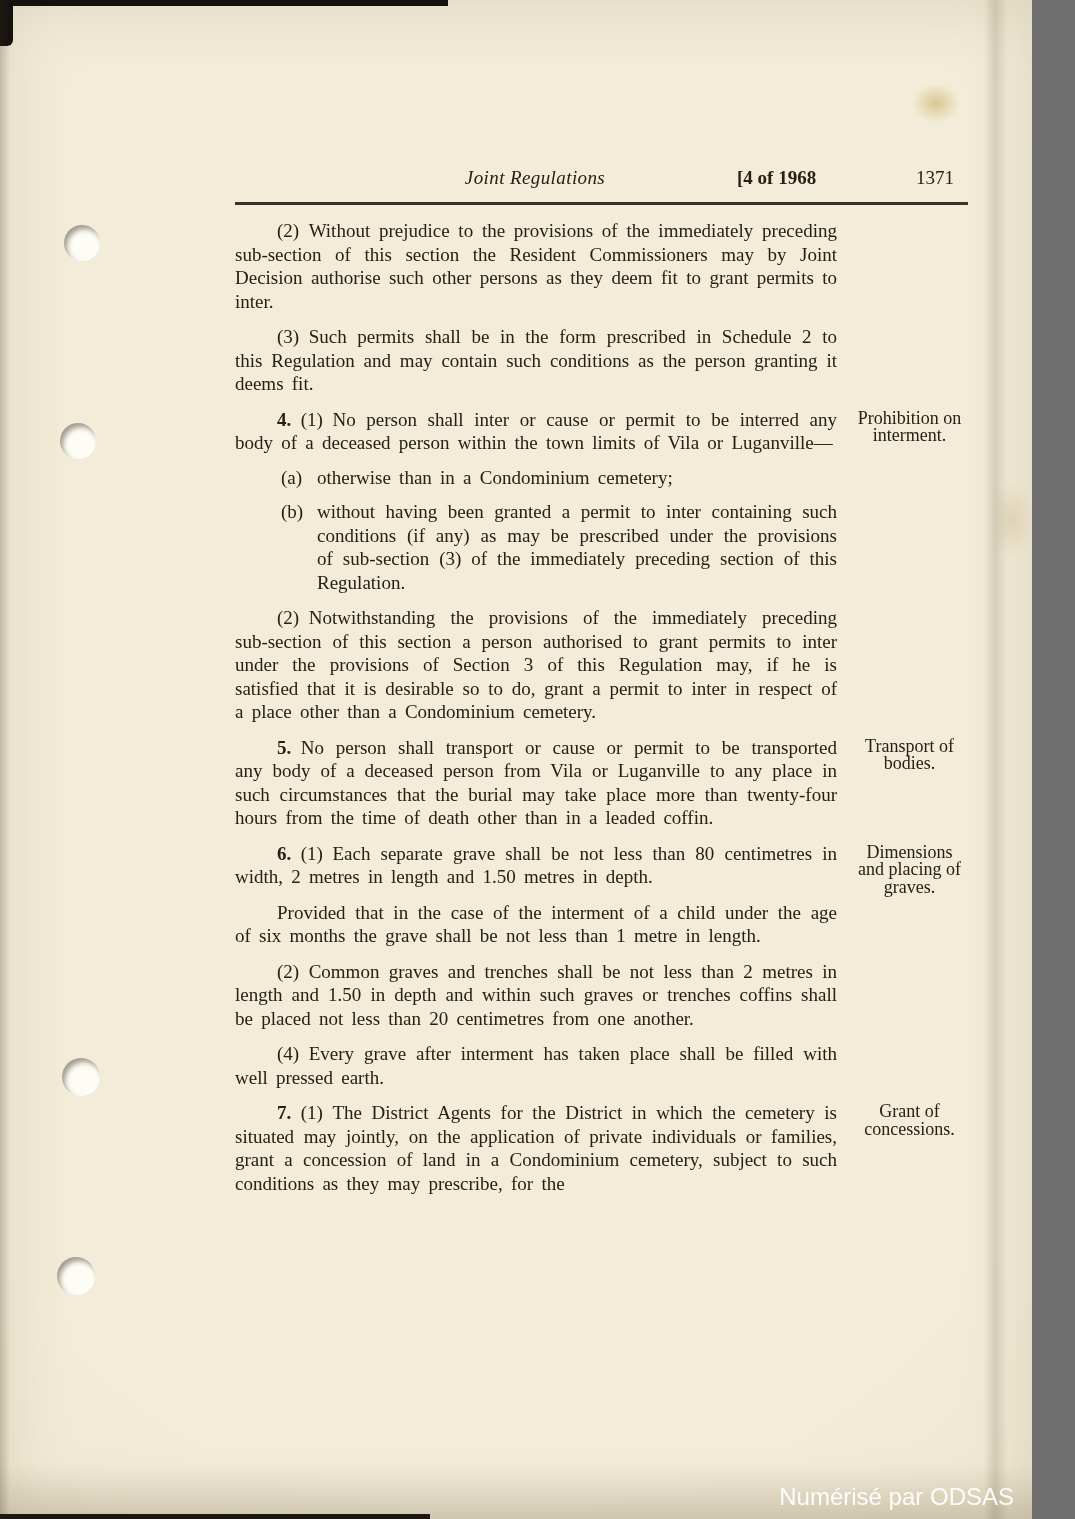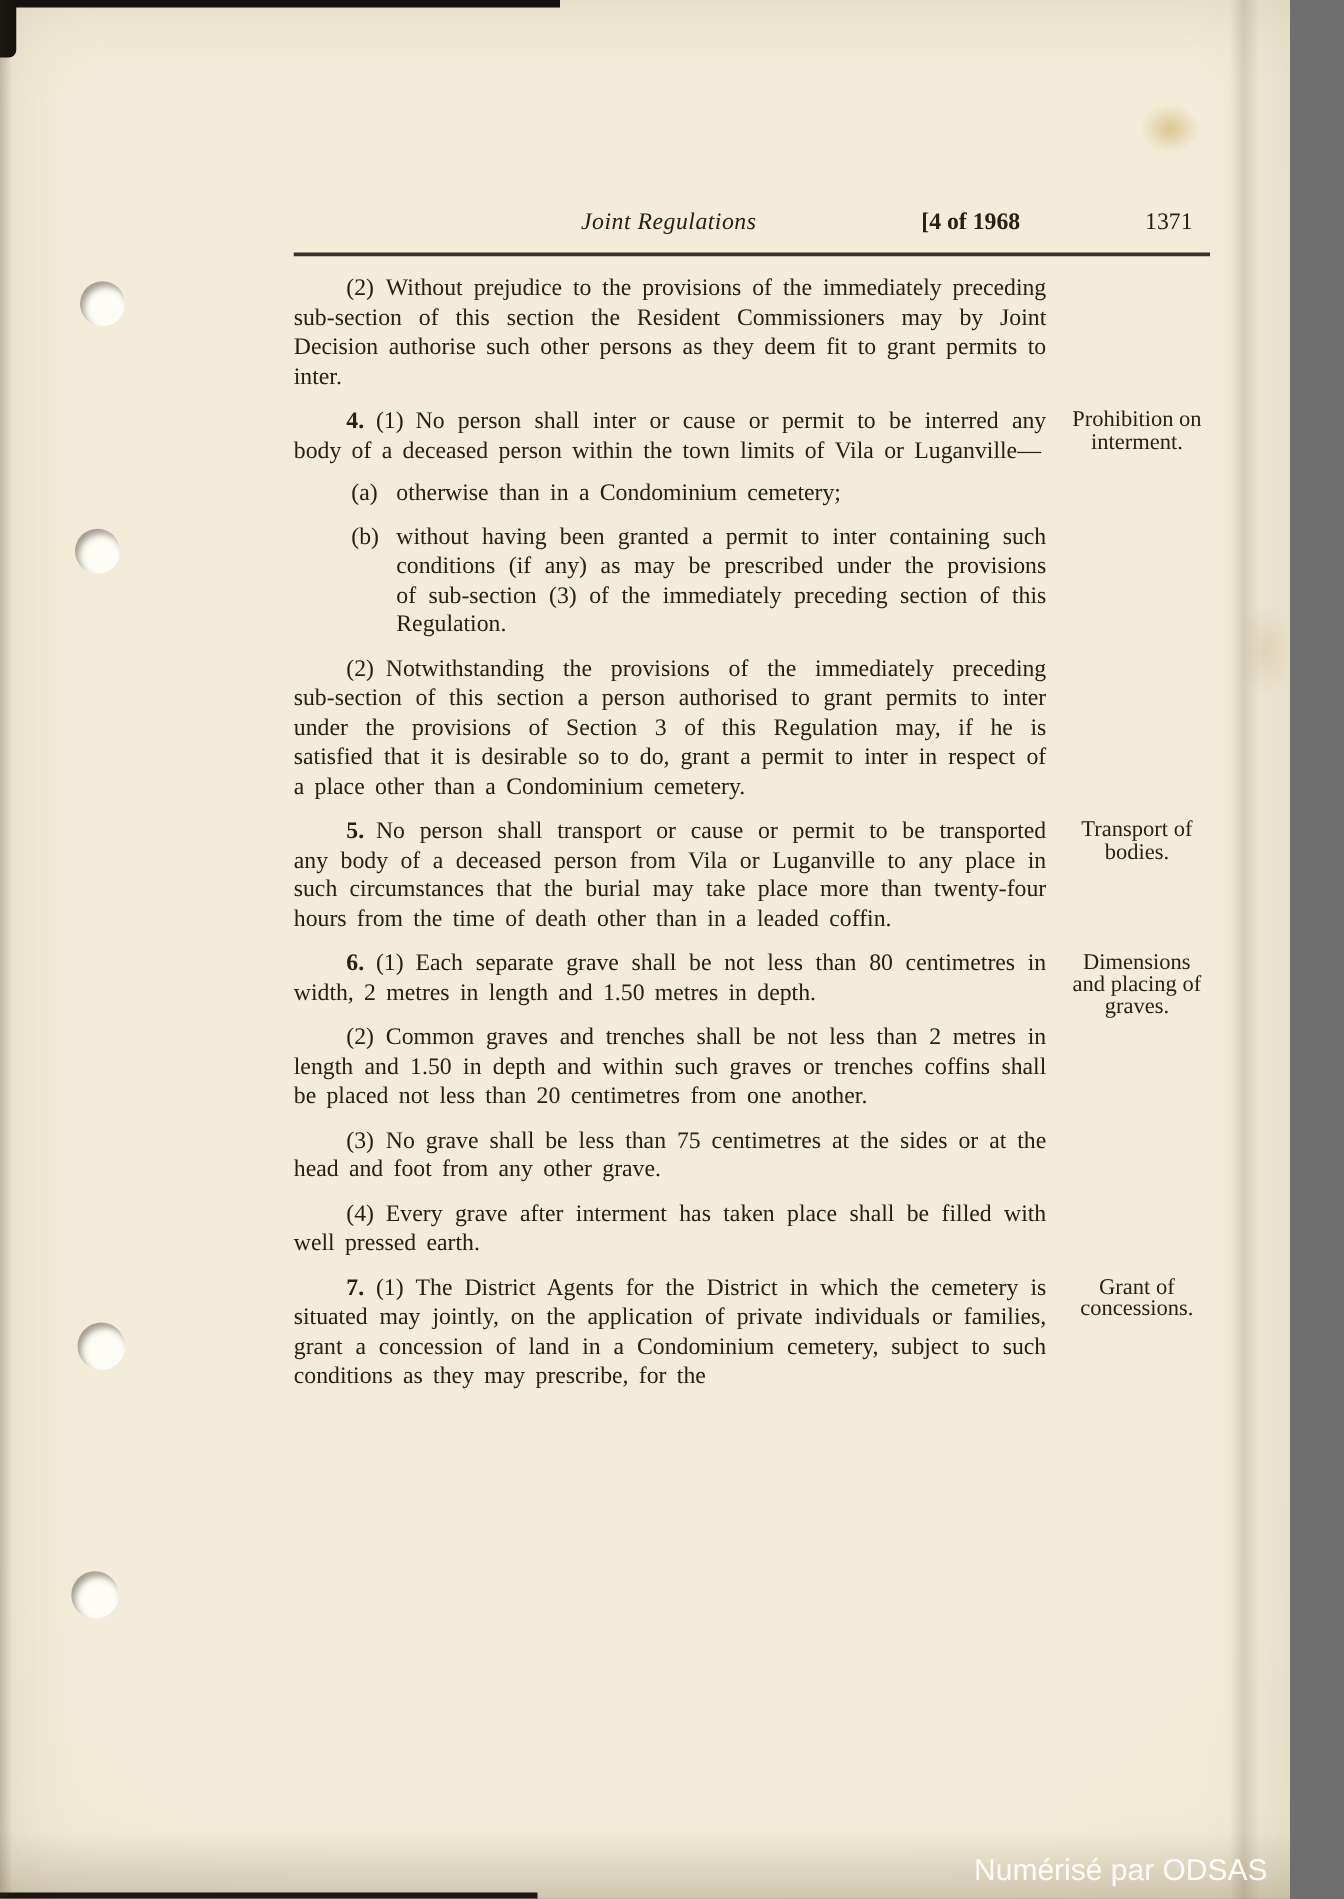--- a/index.html
+++ b/index.html
@@ -93,27 +93,28 @@
 
   <div class="page">
     <div class="hdr">
       <span class="hdr-title">Joint Regulations</span>
       <span class="hdr-ref">[4 of 1968</span>
       <span class="hdr-page">1371</span>
     </div>
     <div class="rule"></div>
     <div class="blocks">
         <p class="blk p">(2) Without prejudice to the provisions of the immediately preceding sub-section of this section the Resident Commissioners may by Joint Decision authorise such other persons as they deem fit to grant permits to inter.</p>
+        <p class="blk p">(3) Such permits shall be in the form prescribed in Schedule 2 to this Regulation and may contain such conditions as the person granting it deems fit.</p>
         <p class="blk section"><strong>4. </strong>(1) No person shall inter or cause or permit to be interred any body of a deceased person within the town limits of Vila or Luganville—<span class="margin-note">Prohibition on interment.</span></p>
         <p class="blk list"><span class="marker">(a)</span>otherwise than in a Condominium cemetery;</p>
         <p class="blk list"><span class="marker">(b)</span>without having been granted a permit to inter containing such conditions (if any) as may be prescribed under the provisions of sub-section (3) of the immediately preceding section of this Regulation.</p>
         <p class="blk p">(2) Notwithstanding the provisions of the immediately preceding sub-section of this section a person authorised to grant permits to inter under the provisions of Section 3 of this Regulation may, if he is satisfied that it is desirable so to do, grant a permit to inter in respect of a place other than a Condominium cemetery.</p>
         <p class="blk section"><strong>5. </strong>No person shall transport or cause or permit to be transported any body of a deceased person from Vila or Luganville to any place in such circumstances that the burial may take place more than twenty-four hours from the time of death other than in a leaded coffin.<span class="margin-note">Transport of bodies.</span></p>
         <p class="blk section"><strong>6. </strong>(1) Each separate grave shall be not less than 80 centimetres in width, 2 metres in length and 1.50 metres in depth.<span class="margin-note">Dimensions and placing of graves.</span></p>
+        <p class="blk p">Provided that in the case of the interment of a child under the age of six months the grave shall be not less than 1 metre in length.</p>
         <p class="blk p">(2) Common graves and trenches shall be not less than 2 metres in length and 1.50 in depth and within such graves or trenches coffins shall be placed not less than 20 centimetres from one another.</p>
-        <p class="blk p">(3) No grave shall be less than 75 centimetres at the sides or at the head and foot from any other grave.</p>
         <p class="blk p">(4) Every grave after interment has taken place shall be filled with well pressed earth.</p>
         <p class="blk section"><strong>7. </strong>(1) The District Agents for the District in which the cemetery is situated may jointly, on the application of private individuals or families, grant a concession of land in a Condominium cemetery, subject to such conditions as they may prescribe, for the<span class="margin-note">Grant of concessions.</span></p>
       </div>
   </div>
 
   <div class="watermark">Numérisé par ODSAS</div>
 </div>
 
 </body></html>

